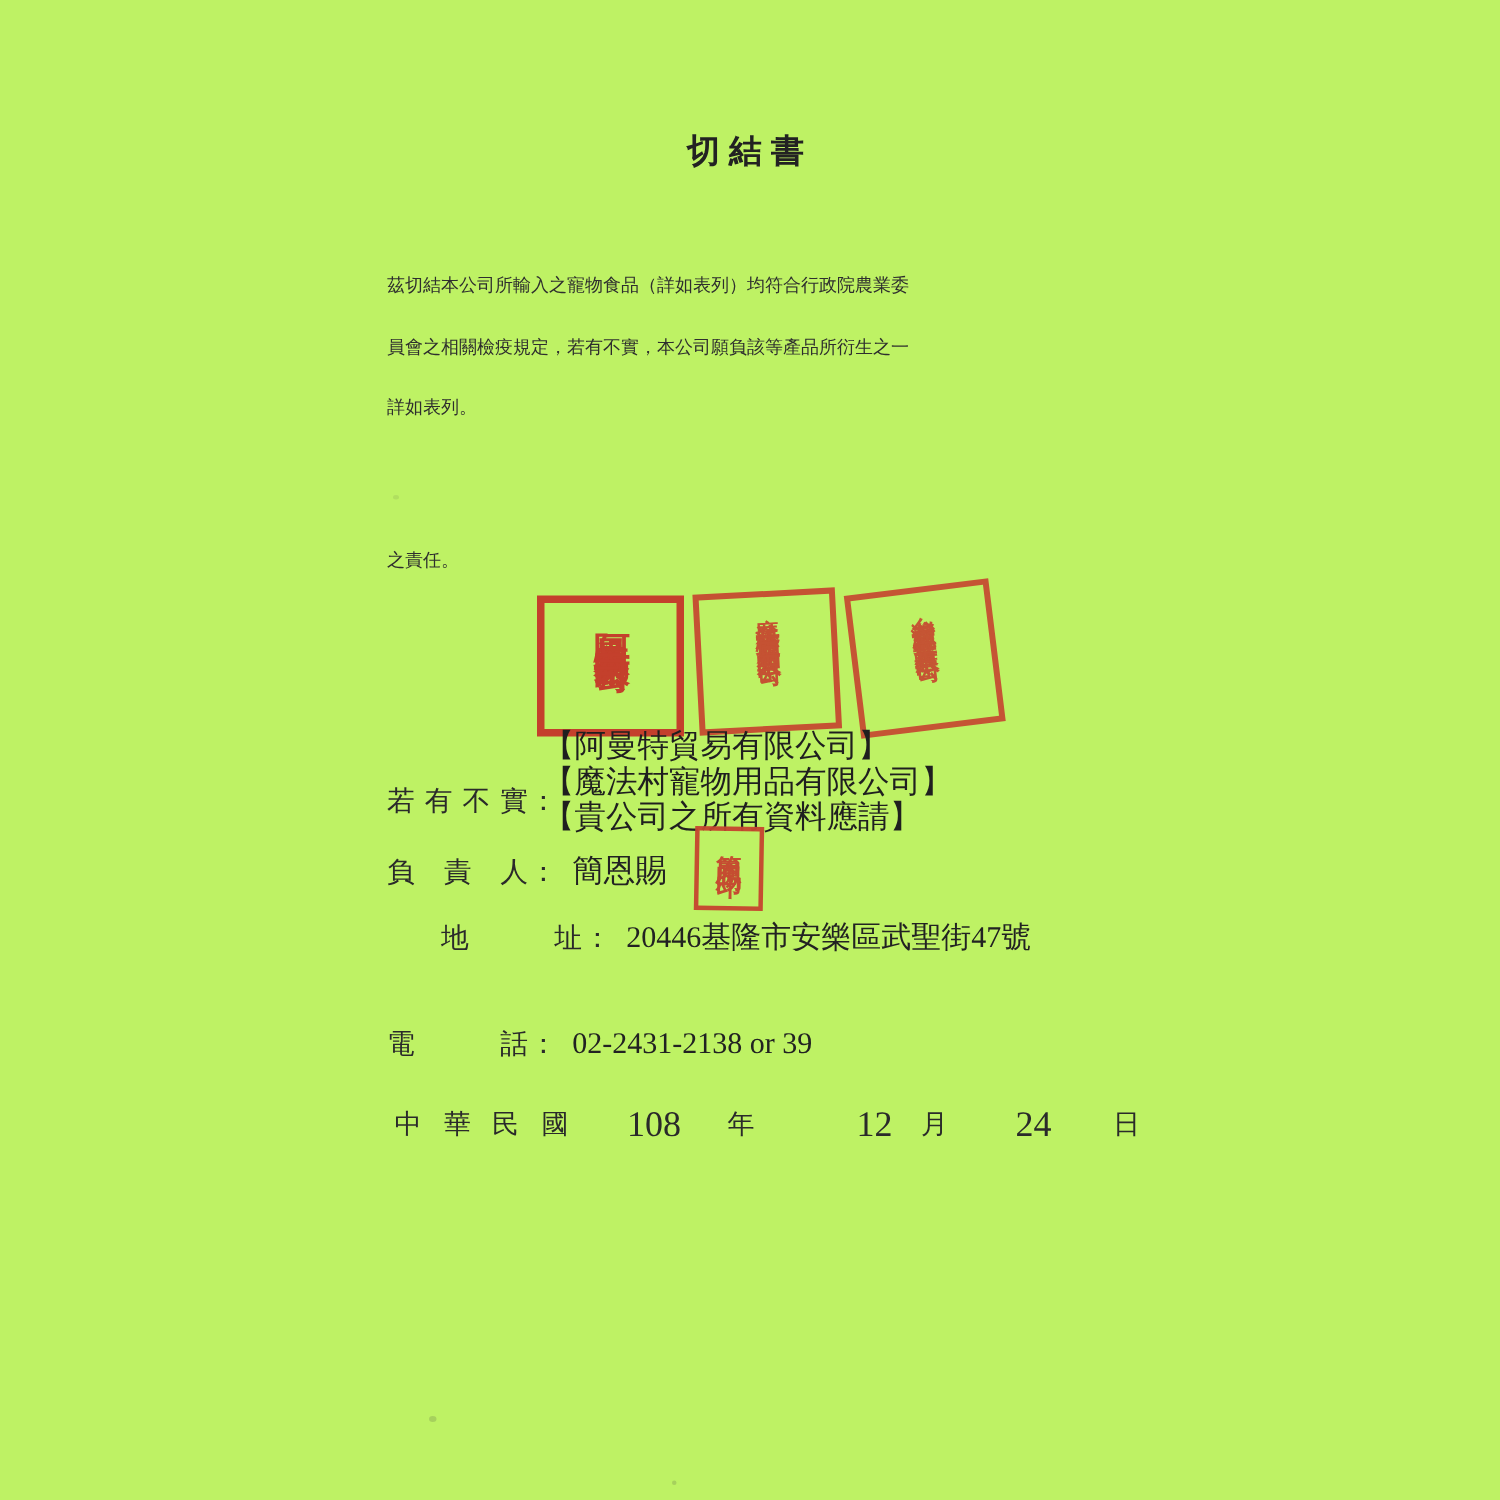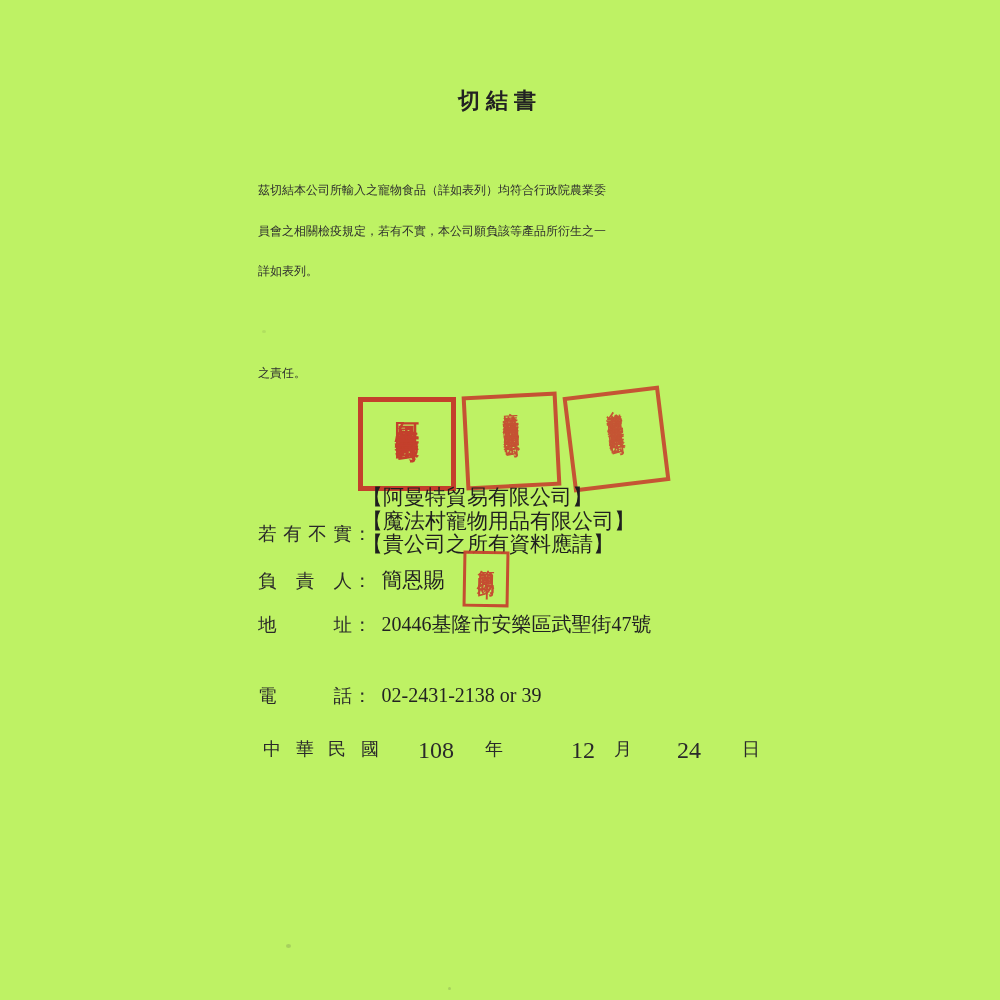--- a/index.html
+++ b/index.html
@@ -135,21 +135,21 @@
   }
   .sig-row {
     position: absolute;
     left: 258px;
     white-space: nowrap;
     font-size: 18.5px;
     color: #2a2a2a;
   }
   .row-signatory  { top: 521px; }
   .row-resp       { top: 566px; }
-  .row-addr       { top: 611px; }
+  .row-addr       { top: 611px; margin-left: 36px; }
   .row-phone      { top: 683px; }
 
   .f-label {
     display: inline-block;
     width: 94px;
     text-align: justify;
     text-align-last: justify;
     -moz-text-align-last: justify;
     vertical-align: baseline;
   }

